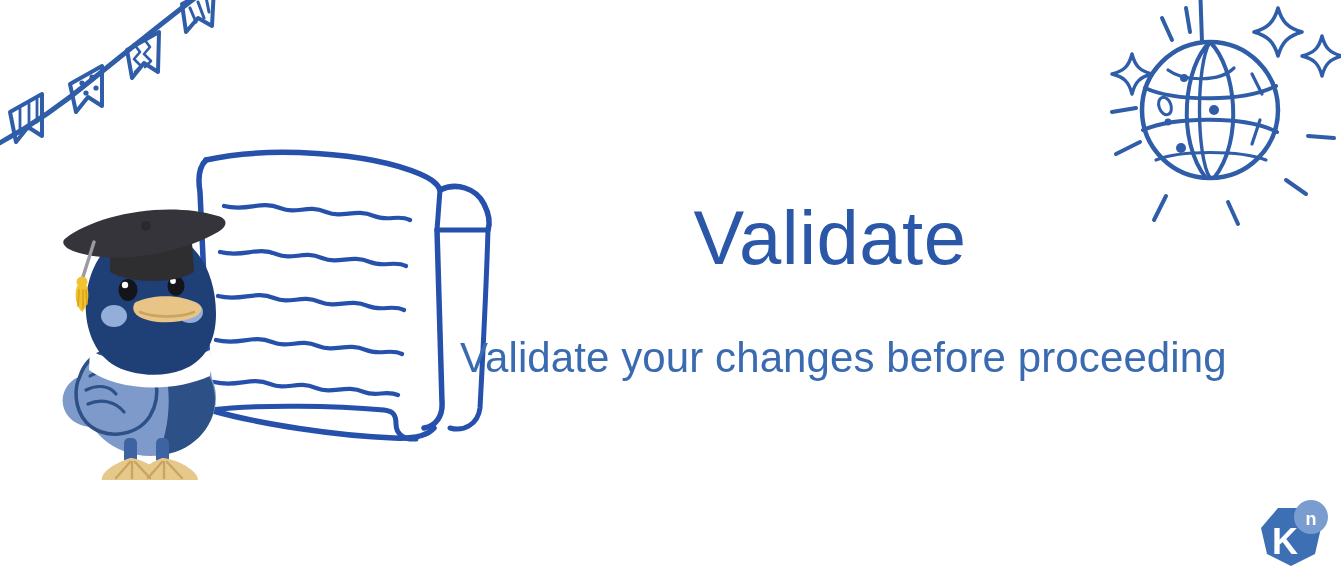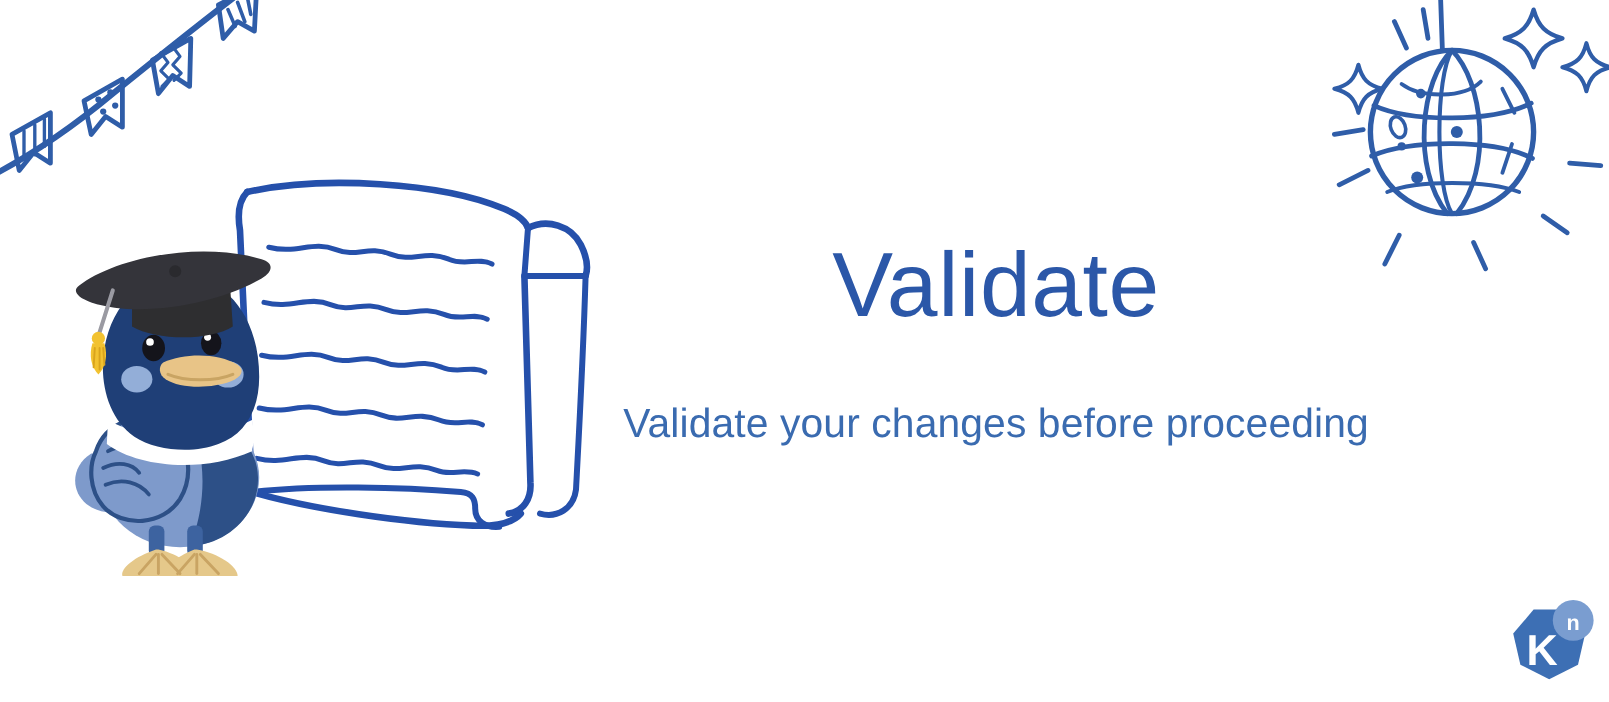--- a/index.html
+++ b/index.html
@@ -72,21 +72,21 @@
     color: #2b57a8;
     font-size: 76px;
     font-weight: 400;
     line-height: 1.06;
     letter-spacing: 0.5px;
     margin: 0;
     white-space: nowrap;
   }
   #page-subtitle {
     color: #3a6bb0;
-    font-size: 34px;
+    font-size: 42px;
     font-weight: 400;
     line-height: 1.2;
     letter-spacing: 0.1px;
     margin: 54px 0 0 0;
     white-space: nowrap;
   }
 
   
   #brand-logo {
     position: absolute;

